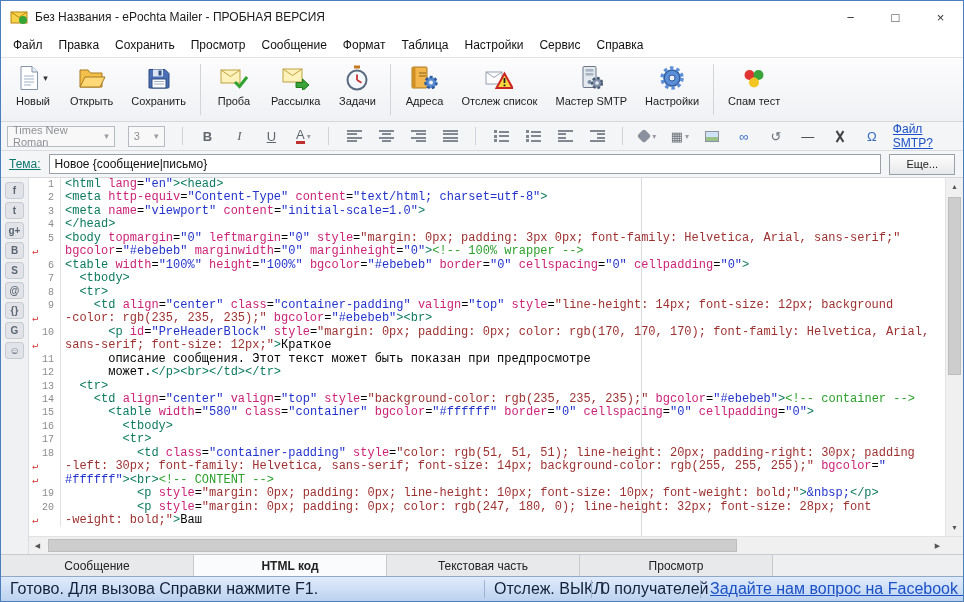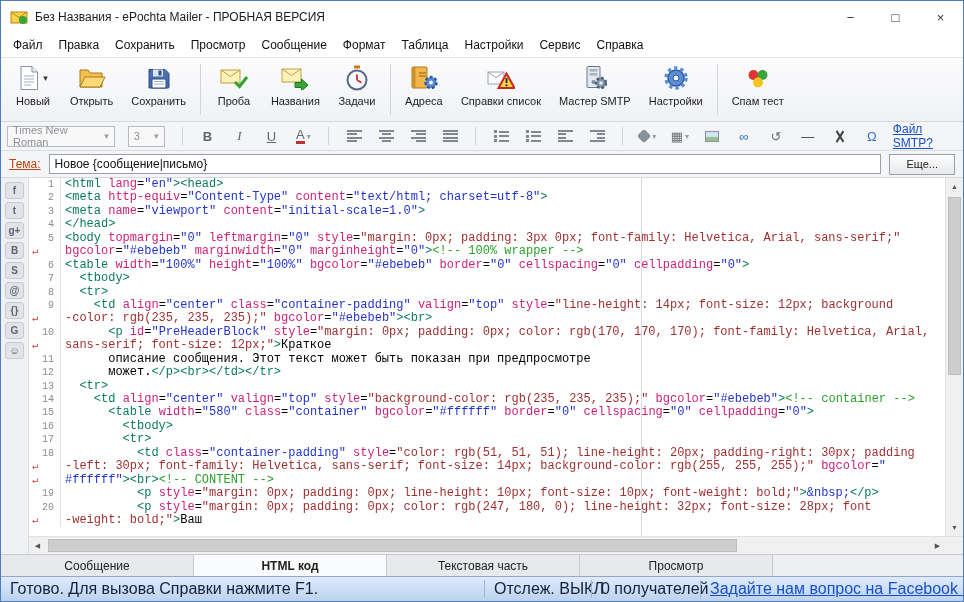--- a/index.html
+++ b/index.html
@@ -51,21 +51,21 @@
   .bucket{width:10px;height:10px;background:#8a919c;transform:rotate(45deg);border-radius:2px}
   .img-ico{width:14px;height:11px;border:1px solid #8a919c;background:linear-gradient(#cfe3f7 55%,#9cc08a 55%)}
   .x-ico{position:relative;width:12px;height:13px}
   .x-ico::before,.x-ico::after{content:"";position:absolute;left:5.2px;top:0;width:1.6px;height:13px;background:#444}
   .x-ico::before{transform:rotate(32deg)}
   .x-ico::after{transform:rotate(-32deg)}
   .smtp-link{margin-left:auto;color:#1a50c8;text-decoration:underline;font-size:12px;padding-right:4px;cursor:pointer}
 
   
   .subjectrow{flex:0 0 27px;background:#f4f5f7;border-bottom:1px solid #d6d8db;display:flex;align-items:center;padding:0 8px;gap:8px}
-  .subject-label{color:#c2410c;text-decoration:underline;font-size:12px}
+  .subject-label{color:#0f766e;text-decoration:underline;font-size:12px}
   .subject-input{flex:1;height:20px;border:1px solid #9aa0a8;background:#fff;font-size:12px;padding:0 5px;font-family:"Liberation Sans",sans-serif;color:#111}
   .more-btn{height:21px;padding:0 16px;border:1px solid #9aa0a8;background:linear-gradient(#fdfdfd,#e7e8ea);font-size:11px;color:#222;font-family:"Liberation Sans",sans-serif}
 
   
   .main{flex:1;display:flex;min-height:0;background:#fff}
   .social{flex:0 0 28px;background:#f0f1f3;border-right:1px solid #dcdee2;display:flex;flex-direction:column;align-items:center;padding-top:4px;gap:3px}
   .soc-btn{width:19px;height:17px;border-radius:3px;background:#e1e3e8;border:1px solid #c6cad1;color:#5c6673;font-size:10px;line-height:10px;display:flex;align-items:center;justify-content:center;font-weight:bold}
   .editor{flex:1;display:flex;flex-direction:column;min-width:0}
   .editor-body{flex:1;display:flex;position:relative;overflow:hidden;background:#fff}
   .code-pane{flex:1;min-width:0;font-family:"Liberation Mono",monospace;font-size:12px}
@@ -188,21 +188,21 @@
         <div class="tb-lbl">Проба</div>
       </div>
       <div class="tb-btn">
         <div class="tb-ico">
           <svg width="28" height="24">
             <rect x="1" y="3" width="19" height="13" fill="#fdf2bb" stroke="#bfa23e"></rect>
             <path d="M1 3l9.5 6.5L20 3" fill="none" stroke="#bfa23e"></path>
             <path d="M14 16.5h6.5v-3.5l6.5 6-6.5 6v-3.5H14z" fill="#3aa33a" stroke="#1e7a1e"></path>
           </svg>
         </div>
-        <div class="tb-lbl">Названия</div>
+        <div class="tb-lbl">Рассылка</div>
       </div>
       <div class="tb-btn">
         <div class="tb-ico">
           <svg width="24" height="26">
             <rect x="9" y="0.5" width="6" height="3" fill="#c87820"></rect>
             <circle cx="12" cy="15" r="9.5" fill="#f4f8fd" stroke="#5a6a80" stroke-width="2"></circle>
             <path d="M12 15V9.5M12 15l4.5 2.8" stroke="#c83232" stroke-width="1.8" fill="none"></path>
           </svg>
         </div>
         <div class="tb-lbl">Задачи</div>
@@ -223,21 +223,21 @@
       <div class="tb-btn">
         <div class="tb-ico">
           <svg width="28" height="26">
             <rect x="1" y="7" width="16" height="12" fill="#fdfdfd" stroke="#98a2b0"></rect>
             <path d="M1 7l8 5.5L17 7" fill="none" stroke="#98a2b0"></path>
             <path d="M19.5 8.5L27.5 23h-16z" fill="#f7d83e" stroke="#cc2424" stroke-width="2"></path>
             <rect x="18.6" y="13" width="1.8" height="5" fill="#222"></rect>
             <rect x="18.6" y="19.5" width="1.8" height="1.8" fill="#222"></rect>
           </svg>
         </div>
-        <div class="tb-lbl">Справки список</div>
+        <div class="tb-lbl">Отслеж список</div>
       </div>
       <div class="tb-btn">
         <div class="tb-ico">
           <svg width="24" height="26">
             <rect x="4" y="1.5" width="13" height="21" rx="1" fill="#e4e9ef" stroke="#6a7686"></rect>
             <rect x="6.5" y="4" width="8" height="2.6" fill="#a9b5c3"></rect>
             <rect x="6.5" y="8" width="8" height="2.6" fill="#a9b5c3"></rect>
             <circle cx="10.5" cy="17" r="2" fill="#7a8aa0"></circle>
             <circle cx="18" cy="18" r="5" fill="#8494aa" stroke="#4a5a70" stroke-width="2.4" stroke-dasharray="2.6 2"></circle>
             <circle cx="18" cy="18" r="1.8" fill="#e8ecf2"></circle>

